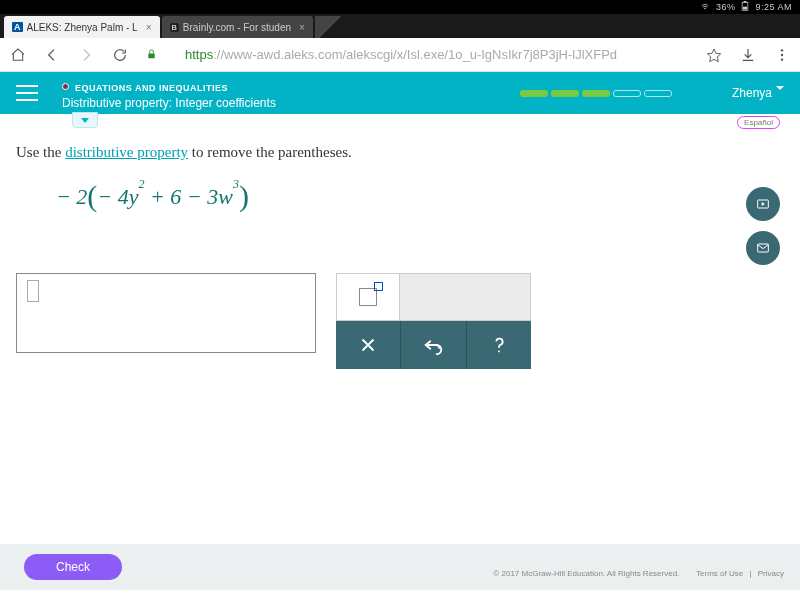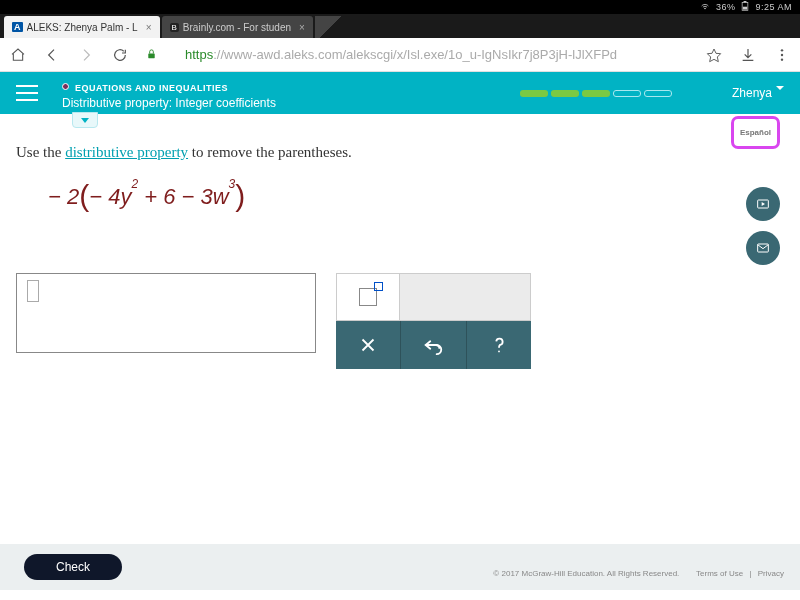--- a/index.html
+++ b/index.html
@@ -33,25 +33,25 @@
   .header-center .topic-title { font-size: 12px; margin-top: 1px; }
   .progress { display: flex; gap: 3px; margin-right: 60px; }
   .progress .seg { width: 28px; height: 7px; border-radius: 3px; }
   .seg.green { background: #7ac943; }
   .seg.empty { border: 1px solid #a8e8ef; }
   .user-menu { font-size: 12px; display: flex; gap: 4px; }
   .user-menu .caret { width: 0; height: 0; border-left: 4px solid transparent; border-right: 4px solid transparent; border-top: 4px solid #fff; }
   .sub-row { background: #fff; height: 18px; position: relative; }
   .dropdown-tab { position: absolute; left: 72px; top: -2px; width: 26px; height: 16px; background: #e8f8fa; border: 1px solid #b8e8ef; border-radius: 0 0 4px 4px; display: flex; align-items: center; justify-content: center; }
   .dropdown-tab .caret { width: 0; height: 0; border-left: 4px solid transparent; border-right: 4px solid transparent; border-top: 5px solid #01b3c4; }
-  .lang-pill { position: absolute; right: 20px; top: 2px; font-size: 8px; color: #777; border: 3px solid #d946ef; border-radius: 7px; padding: 9px 6px; background: #fff; font-weight: bold; }
+  .lang-pill { position: absolute; right: 20px; top: 2px; font-size: 8px; color: #777; border: 1px solid #d946ef; border-radius: 7px; padding: 1px 6px; background: #fff; }
   .content { padding: 12px 16px 0 16px; position: relative; }
   .prompt { font-size: 15px; color: #333; font-family: Georgia, serif; }
   .prompt .link { color: #01a0b0; text-decoration: underline; }
-  .expression { font-family: Liberation Sans, sans-serif; font-size: 22px; color: #7f1d1d; margin: 16px 0 0 32px; font-style: italic; }
+  .expression { font-family: Liberation Serif, serif; font-size: 22px; color: #0f766e; margin: 16px 0 0 40px; font-style: italic; }
   .expression .paren { font-size: 30px; position: relative; top: 2px; font-style: normal; }
   .expression sup { font-size: 12px; position: relative; top: -8px; }
   .side-buttons { position: absolute; right: 20px; top: 55px; display: flex; flex-direction: column; gap: 10px; }
   .circle-btn { width: 34px; height: 34px; border-radius: 50%; background: #3a6873; display: flex; align-items: center; justify-content: center; color: #fff; }
   .circle-btn svg { width: 16px; height: 16px; stroke: #fff; fill: none; stroke-width: 1.5; }
   .work-area { display: flex; gap: 20px; margin-top: 62px; }
   .answer-box { width: 300px; height: 80px; border: 1px solid #888; padding: 6px 10px; }
   .answer-box .cursor-box { width: 12px; height: 22px; border: 1px solid #aaa; }
   .tool-palette { width: 195px; }
   .palette-top { display: flex; height: 48px; }
@@ -59,21 +59,21 @@
   .palette-btn1 .box { width: 18px; height: 18px; border: 1.5px solid #888; }
   .palette-btn1 .sup-box { width: 9px; height: 9px; border: 1.5px solid #0050c8; position: absolute; top: 8px; right: 16px; }
   .palette-rest { flex: 1; background: #ebebeb; border: 1px solid #ccc; border-left: none; }
   .palette-bottom { display: flex; height: 48px; }
   .palette-bottom .act { flex: 1; background: #3a6873; border-right: 1px solid #2e525a; display: flex; align-items: center; justify-content: center; color: #fff; }
   .palette-bottom .act:last-child { border-right: none; }
   .palette-bottom svg { width: 22px; height: 22px; stroke: #fff; fill: none; stroke-width: 2; }
   .bottom-bar { position: absolute; bottom: 10px; left: 0; right: 0; background: #ebeff0; height: 46px; display: flex; align-items: center; padding: 0 24px; gap: 12px; }
   .btn-pill { border-radius: 16px; padding: 6px 22px; font-size: 12px; }
   .btn-explanation { background: #d8dcdd; color: #555; }
-  .btn-check { background: #0f172a; color: #fff; padding: 6px 32px; }
+  .btn-check { background: #8b5cf6; color: #fff; padding: 6px 32px; }
   .footer-text { position: absolute; right: 16px; bottom: 12px; font-size: 8px; color: #888; }
   .footer-text .sep { margin: 0 4px; }
 </style>
 </head>
 <body>
 
 <div class="status-bar">
   <span>
     <svg width="10" height="10" viewBox="0 0 24 24" fill="none" stroke="#ccc" stroke-width="2">
         <path d="M4 12 C 8 7, 16 7, 20 12"></path>

